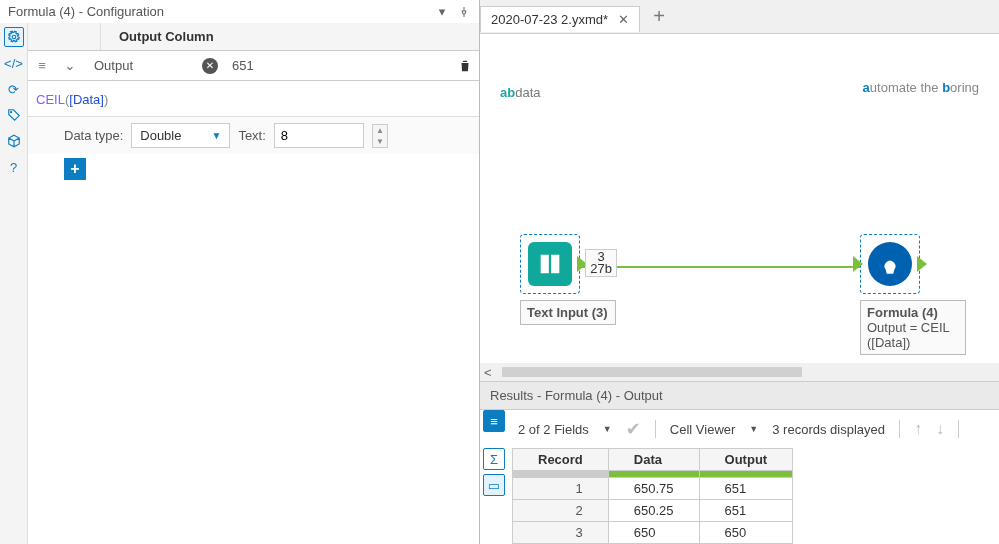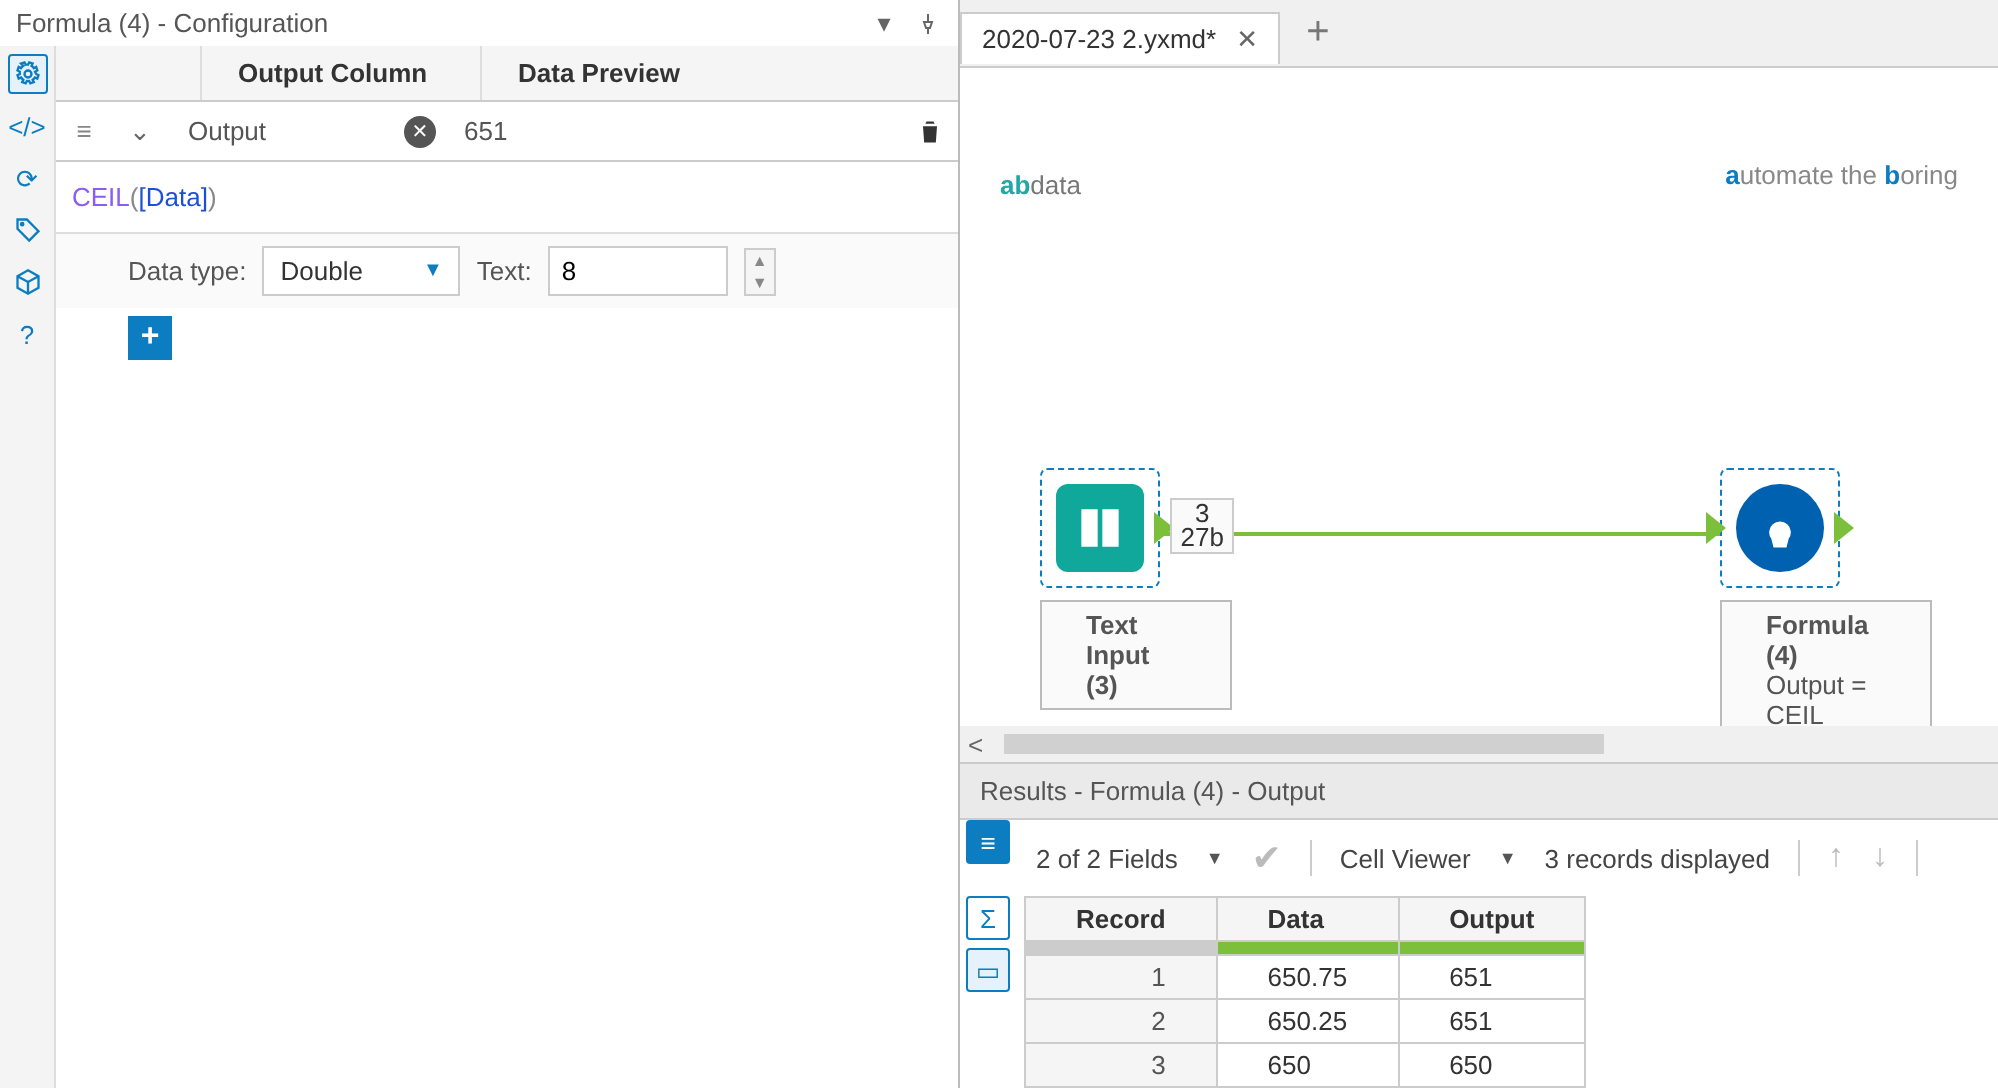--- a/index.html
+++ b/index.html
@@ -70,21 +70,21 @@
   .slogan .em { color:#0d7dc1; font-weight:600; }
 
   .node { position:absolute; }
   .node-box { width:60px; height:60px; background:#fff; border:1px dashed #0d7dc1; border-radius:4px; display:flex; align-items:center; justify-content:center; position:relative; }
   .tool-icon { width:44px; height:44px; border-radius:6px; display:flex; align-items:center; justify-content:center; }
   .tool-icon.teal { background:#0fa89a; }
   .tool-icon.blue { background:#0061b0; border-radius:50%; }
   .out-port { position:absolute; right:-8px; top:50%; transform:translateY(-50%); width:0;height:0;border-top:8px solid transparent;border-bottom:8px solid transparent;border-left:10px solid #7bbf3a; }
   .in-port { position:absolute; left:-8px; top:50%; transform:translateY(-50%); width:0;height:0;border-top:8px solid transparent;border-bottom:8px solid transparent;border-left:10px solid #7bbf3a; }
   .badge { position:absolute; top:14px; right:-38px; border:1px solid #ccc; background:#fafafa; font-size:11px; line-height:12px; text-align:center; padding:1px 4px; }
-  .node-label { border:1px solid #bbb; background:#fafafa; color:#555; font-weight:600; font-size:13px; padding:4px 22px; line-height:15px; margin-top:6px; }
+  .node-label { border:1px solid #bbb; background:#fafafa; color:#555; font-weight:600; font-size:13px; padding:4px 6px; line-height:15px; margin-top:6px; }
   .node-formula .node-label { width:106px; }
   .node-text .node-label { width:96px; }
   .connector { position:absolute; height:2px; background:#7bbf3a; }
 
   .hscroll { height:18px; background:#f0f0f0; display:flex; align-items:center; padding:0 4px; color:#666; }
   .hscroll .thumb { margin-left:10px; width:300px; height:10px; background:#d0d0d0; }
 
   .results-hdr { background:#eaeaea; padding:6px 10px; color:#555; border-top:1px solid #ccc; border-bottom:1px solid #ccc; }
   .results-toolbar { display:flex; align-items:center; padding:8px 10px; gap:14px; color:#444; }
   .results-body { display:flex; }
@@ -142,21 +142,20 @@
           </svg>
         </div>
       <div class="rail-btn">?</div>
     </div>
 
     <div class="formula-area">
       <div class="col-headers">
         <div class="hcell c1"></div>
           <div class="hcell c2"></div>
         <div class="hcell c3">Output Column</div>
-        <div class="hcell c4">Data Preview</div>
         <div class="hcell c5"></div>
       </div>
 
       <div class="output-row">
         <div class="cell1">≡</div>
         <div class="cell2">⌄</div>
         <div class="namecell">
           <input value="Output" style="">
           <span class="clearx">✕</span>
         </div>

